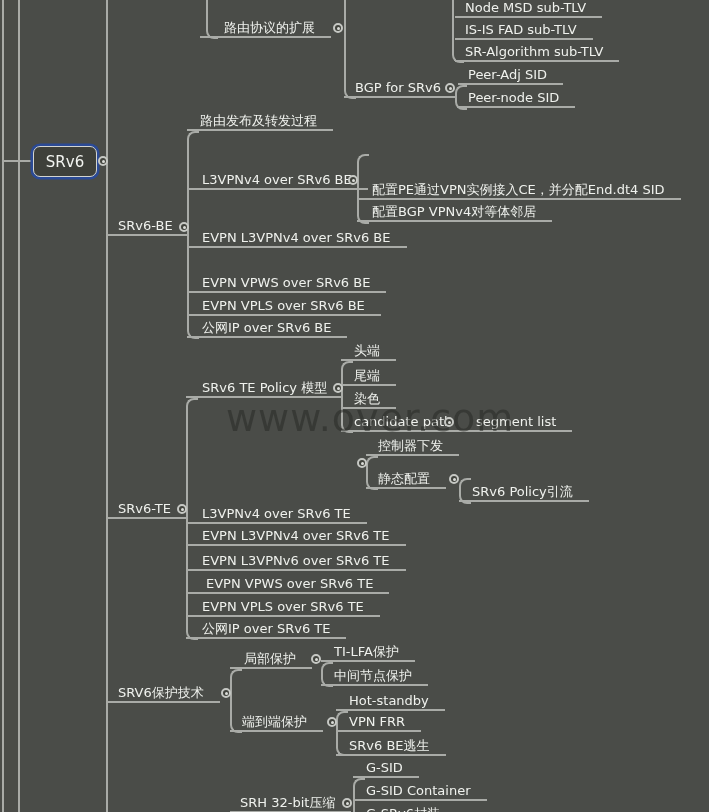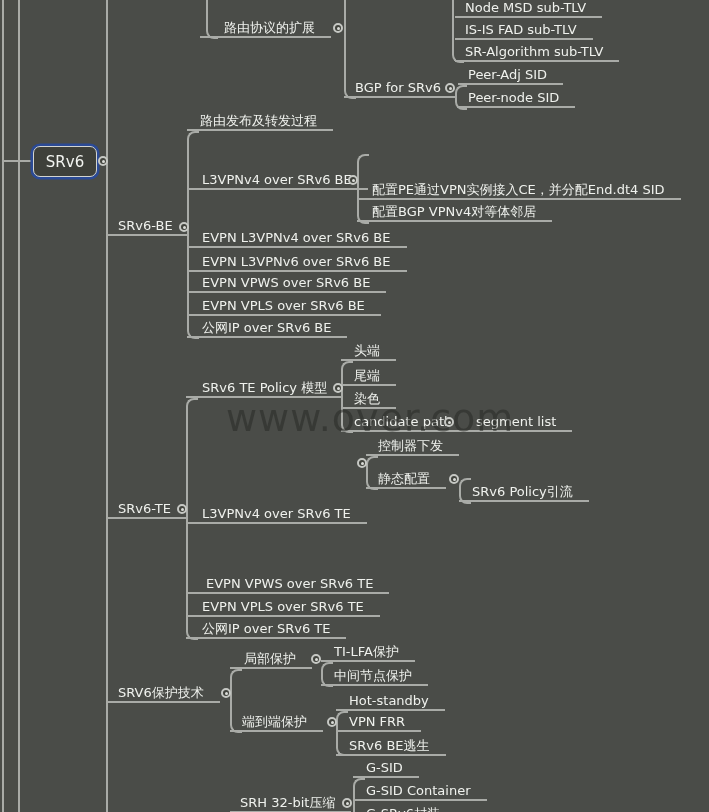--- a/index.html
+++ b/index.html
@@ -98,30 +98,31 @@
   <div class="lbl" style="left:344px;top:78px;padding-left:11px">BGP for SRv6</div>
 
   <div class="lbl" style="left:106px;top:216px;padding-left:12px">SRv6-BE</div>
   <div class="lbl" style="left:106px;top:499px;padding-left:12px">SRv6-TE</div>
   <div class="lbl" style="left:106px;top:683px;padding-left:12px">SRV6保护技术</div>
   <div class="lbl" style="left:230px;top:793px;padding-left:10px">SRH 32-bit压缩</div>
 
   <div class="lbl" style="left:187px;top:111px;padding-left:13px">路由发布及转发过程</div>
   <div class="lbl" style="left:187px;top:170px;padding-left:15px">L3VPNv4 over SRv6 BE</div>
   <div class="lbl" style="left:187px;top:228px;padding-left:15px">EVPN L3VPNv4 over SRv6 BE</div>
-  <div class="lbl" style="left:187px;top:252px;padding-left:15px">EVPN L3VPNv6 over SRv6 BE</div>
   <div class="lbl" style="left:187px;top:273px;padding-left:15px">EVPN VPWS over SRv6 BE</div>
   <div class="lbl" style="left:187px;top:296px;padding-left:15px">EVPN VPLS over SRv6 BE</div>
   <div class="lbl" style="left:187px;top:318px;padding-left:15px">公网IP over SRv6 BE</div>
 
   <div class="lbl" style="left:357px;top:180px;padding-left:15px">配置PE通过VPN实例接入CE，并分配End.dt4 SID</div>
   <div class="lbl" style="left:357px;top:202px;padding-left:15px">配置BGP VPNv4对等体邻居</div>
 
   <div class="lbl" style="left:186px;top:378px;padding-left:16px">SRv6 TE Policy 模型</div>
   <div class="lbl" style="left:186px;top:504px;padding-left:16px">L3VPNv4 over SRv6 TE</div>
+  <div class="lbl" style="left:186px;top:526px;padding-left:16px">EVPN L3VPNv4 over SRv6 TE</div>
+  <div class="lbl" style="left:186px;top:551px;padding-left:16px">EVPN L3VPNv6 over SRv6 TE</div>
   <div class="lbl" style="left:186px;top:574px;padding-left:20px">EVPN VPWS over SRv6 TE</div>
   <div class="lbl" style="left:186px;top:597px;padding-left:16px">EVPN VPLS over SRv6 TE</div>
   <div class="lbl" style="left:186px;top:619px;padding-left:16px">公网IP over SRv6 TE</div>
 
   <div class="lbl" style="left:341px;top:341px;padding-left:13px">头端</div>
   <div class="lbl" style="left:341px;top:366px;padding-left:13px">尾端</div>
   <div class="lbl" style="left:341px;top:389px;padding-left:13px">染色</div>
   <div class="lbl" style="left:341px;top:412px;padding-left:13px">candidate path</div>
   <div class="lbl" style="left:456px;top:412px;padding-left:20px">segment list</div>
 

